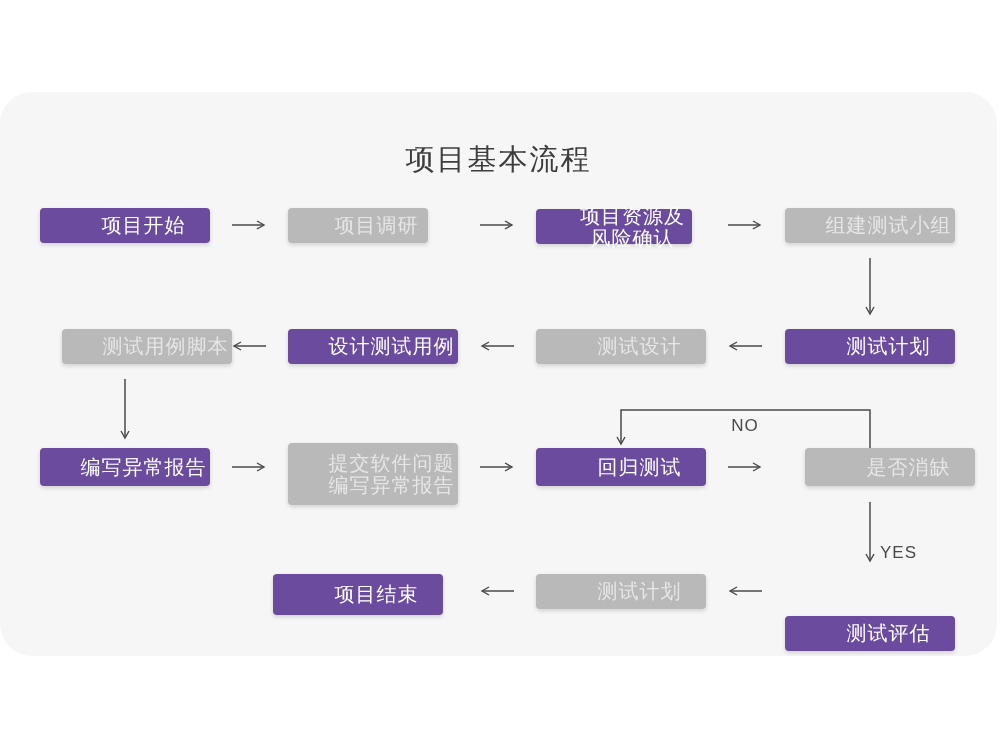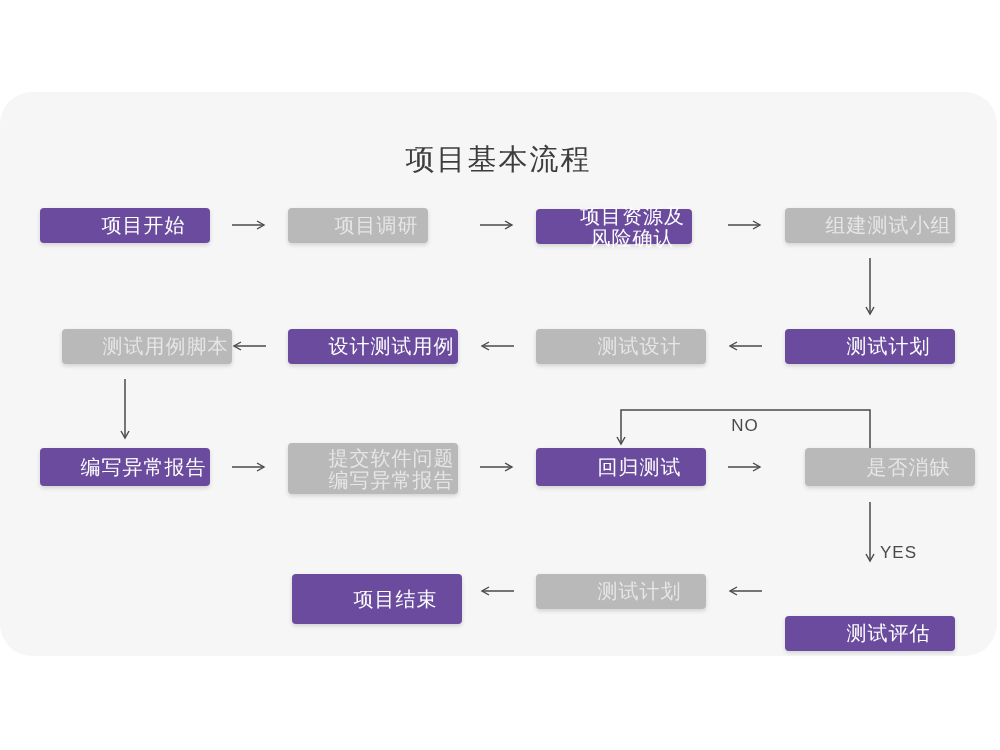--- a/index.html
+++ b/index.html
@@ -145,32 +145,32 @@
     </div>
     <div class="node purple" style="left: 288px; top: 328.5px; width: 170px; height: 35px;">
       <div>设计测试用例</div>
     </div>
     <div class="node gray" style="left: 40px; top: 328.5px; width: 170px; height: 35px; margin-left: 22px;">
       <div>测试用例脚本</div>
     </div>
     <div class="node purple" style="left: 40px; top: 448px; width: 170px; height: 38px;">
       <div>编写异常报告</div>
     </div>
-    <div class="node gray" style="left: 288px; top: 443px; width: 170px; height: 51px;">
+    <div class="node gray" style="left: 288px; top: 443px; width: 170px; height: 62px;">
       <div>提交软件问题</div>
       <div>编写异常报告</div>
     </div>
     <div class="node purple" style="left: 536px; top: 448px; width: 170px; height: 38px;">
       <div>回归测试</div>
     </div>
     <div class="node gray" style="left: 785px; top: 448px; width: 170px; height: 38px; margin-left: 20px;">
       <div>是否消缺</div>
     </div>
     <div class="node purple" style="left: 785px; top: 573.5px; width: 170px; height: 35px; margin-top: 42px;">
       <div>测试评估</div>
     </div>
     <div class="node gray" style="left: 536px; top: 573.5px; width: 170px; height: 35px;">
       <div>测试计划</div>
     </div>
-    <div class="node purple" style="left: 292px; top: 573.5px; width: 170px; height: 50px;">
+    <div class="node purple" style="left: 273px; top: 573.5px; width: 170px; height: 41px;">
       <div>项目结束</div>
     </div>
   </div>
 
 </body></html>

